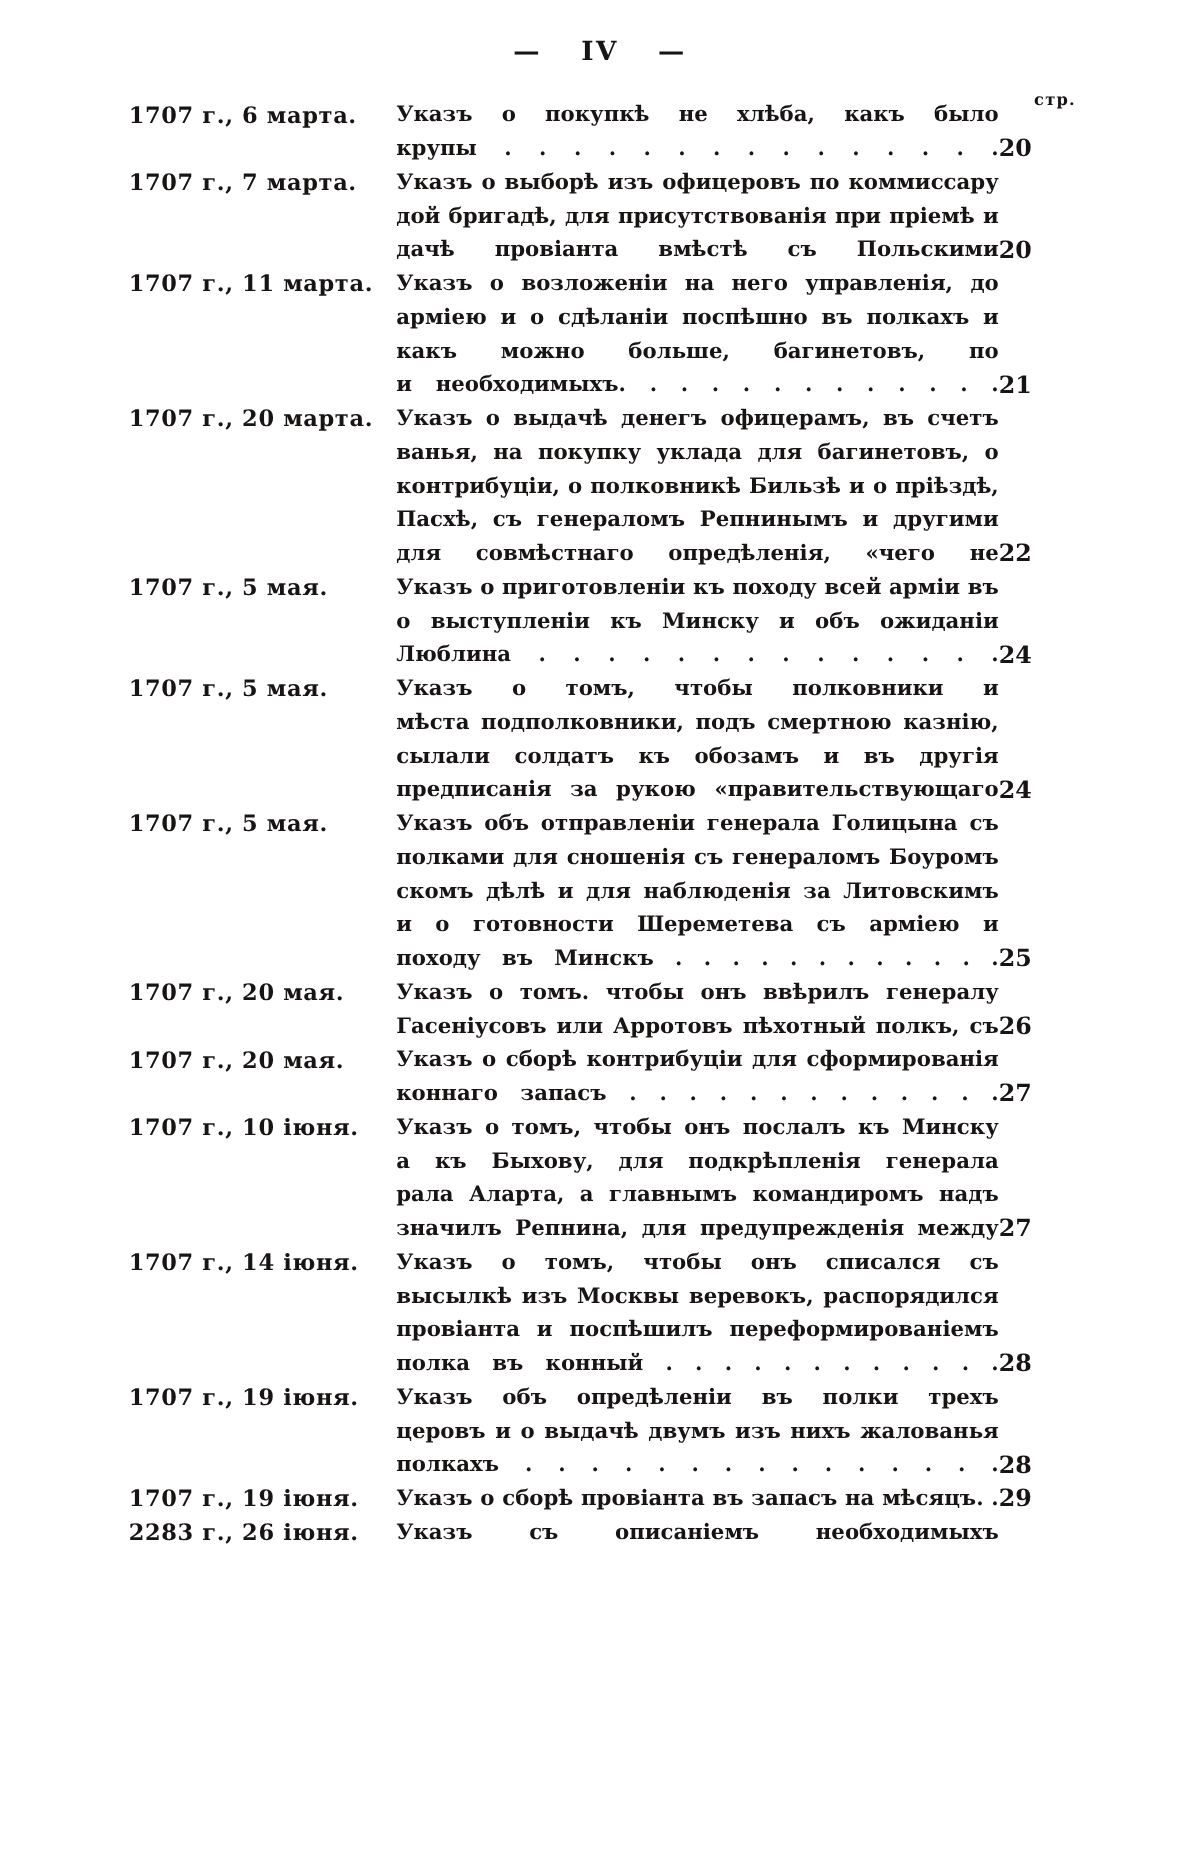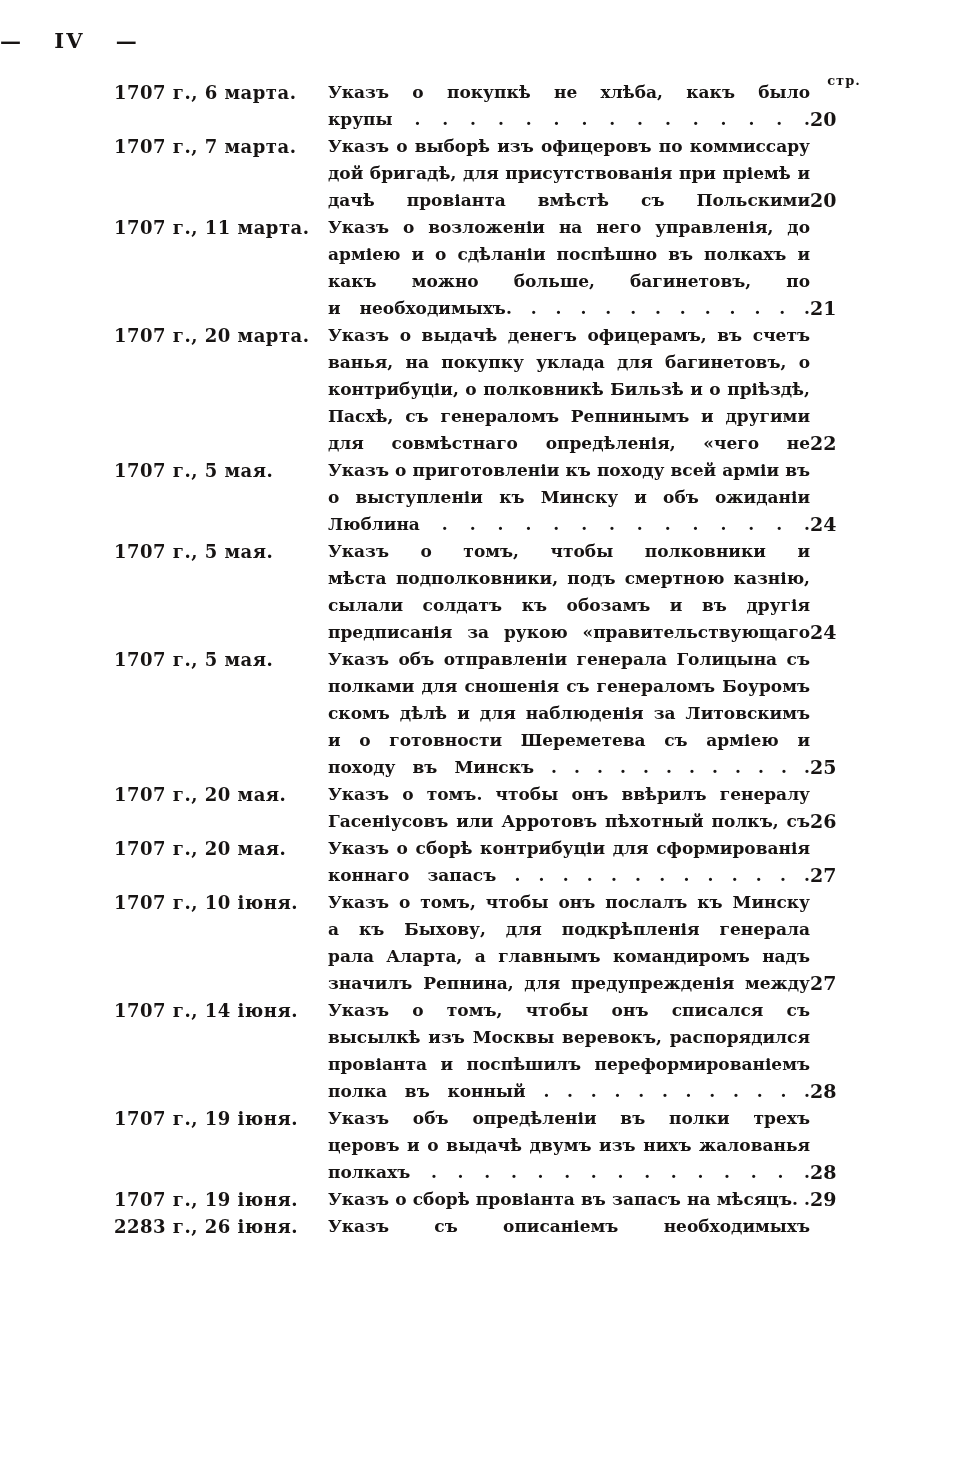--- a/index.html
+++ b/index.html
@@ -15,38 +15,39 @@
     font-family: "DejaVu Serif", "Liberation Serif", serif;
     font-weight: 700;
     color: #171413;
     overflow: hidden;
   }
   .running-head {
     position: absolute;
     top: 28px;
     left: 0;
     width: 100%;
+    text-align: center;
     font-size: 21px;
     letter-spacing: 2px;
     word-spacing: 22px;
     white-space: nowrap;
   }
   .col-header {
     position: absolute;
     top: 73px;
     left: 824px;
     width: 40px;
     font-size: 13px;
     letter-spacing: 1px;
     text-align: center;
   }
   .entries {
     position: absolute;
     top: 79px;
-    left: 114px;
+    left: 103px;
     width: 754px;
   }
   .entry {
     display: grid;
     grid-template-columns: 214px 482px 58px;
   }
   .date {
     font-size: 18px;
     line-height: 27px;
     white-space: nowrap;

